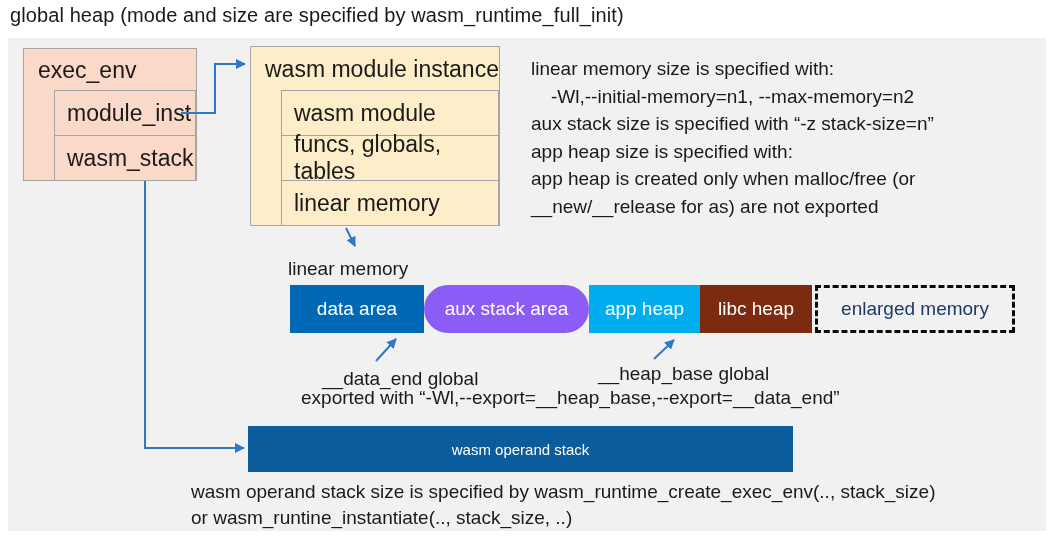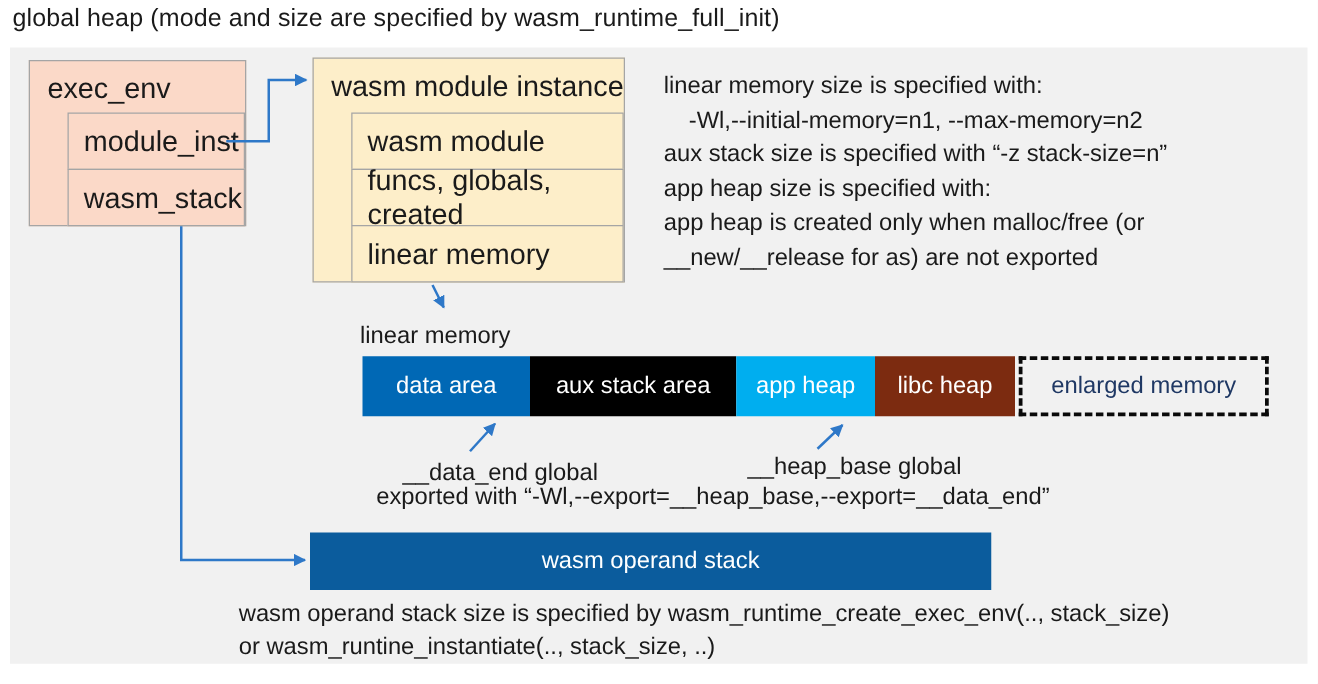--- a/index.html
+++ b/index.html
@@ -51,21 +51,21 @@
        align-items:center;justify-content:center;font-size:19px;white-space:nowrap;}
 
   
   .ann{font-size:19px;white-space:nowrap;}
   .ann-data-end{left:322px;top:368px;}
   .ann-heap-base{left:598px;top:363px;}
   .ann-exported{left:301px;top:387px;}
 
   
   .opstack{left:248px;top:426px;width:545px;height:46px;background:#0B5C9D;
-       display:flex;align-items:center;justify-content:center;color:#ffffff;font-size:19px;}
+       display:flex;align-items:center;justify-content:center;color:#ffffff;font-size:15px;}
 
   
   .notes-bottom{left:191px;top:479px;font-size:19px;line-height:25.5px;white-space:nowrap;}
 
   
   svg.arrows{position:absolute;left:0;top:0;width:1054px;height:547px;pointer-events:none;}
   svg.arrows polyline, svg.arrows line{fill:none;stroke:var(--arrow);stroke-width:2;}
   svg.arrows .head{fill:var(--arrow);}
 </style>
 </head>
@@ -79,38 +79,38 @@
 
   <div class="abs struct pink exec-box">
     <div class="hdr">exec_env</div>
     <div class="row">module_inst</div>
     <div class="row">wasm_stack</div>
   </div>
 
   <div class="abs struct cream inst-box">
     <div class="hdr">wasm module instance</div>
     <div class="row">wasm module</div>
-    <div class="row">funcs, globals, created</div>
+    <div class="row">funcs, globals, tables</div>
     <div class="row">linear memory</div>
   </div>
 
   <div class="abs notes-top">
     <div>linear memory size is specified with:</div>
     <div class="indent">-Wl,--initial-memory=n1, --max-memory=n2</div>
     <div>aux stack size is specified with “-z stack-size=n”</div>
     <div>app heap size is specified with:</div>
     <div>app heap is created only when malloc/free (or</div>
     <div>__new/__release for as) are not exported</div>
   </div>
 
   <div class="abs lm-label">linear memory</div>
 
   <div class="abs membar">
     <div class="seg" style="width: 134px; background: rgb(0, 104, 181);">data area</div>
-    <div class="seg" style="width: 165px; background: #000000;">aux stack area</div>
+    <div class="seg" style="width: 165px; background: #8b5cf6; border-radius: 24px;">aux stack area</div>
     <div class="seg" style="width: 111px; background: rgb(0, 174, 239);">app heap</div>
     <div class="seg" style="width: 112px; background: rgb(124, 43, 16);">libc heap</div>
     <div class="seg-dashed" style="width: 200px; color: rgb(31, 56, 100);">enlarged memory</div>
   </div>
 
   <div class="abs ann ann-data-end">__data_end global</div>
   <div class="abs ann ann-heap-base">__heap_base global</div>
   <div class="abs ann ann-exported">exported with “-Wl,--export=__heap_base,--export=__data_end”</div>
 
   <div class="abs opstack" style="background: rgb(11, 92, 157);">wasm operand stack</div>

